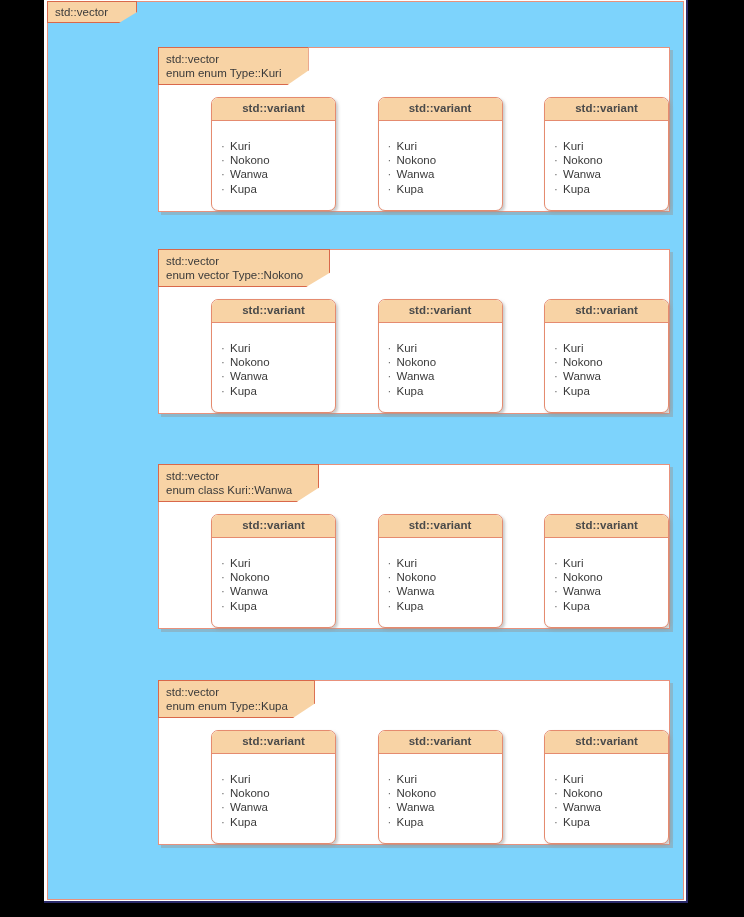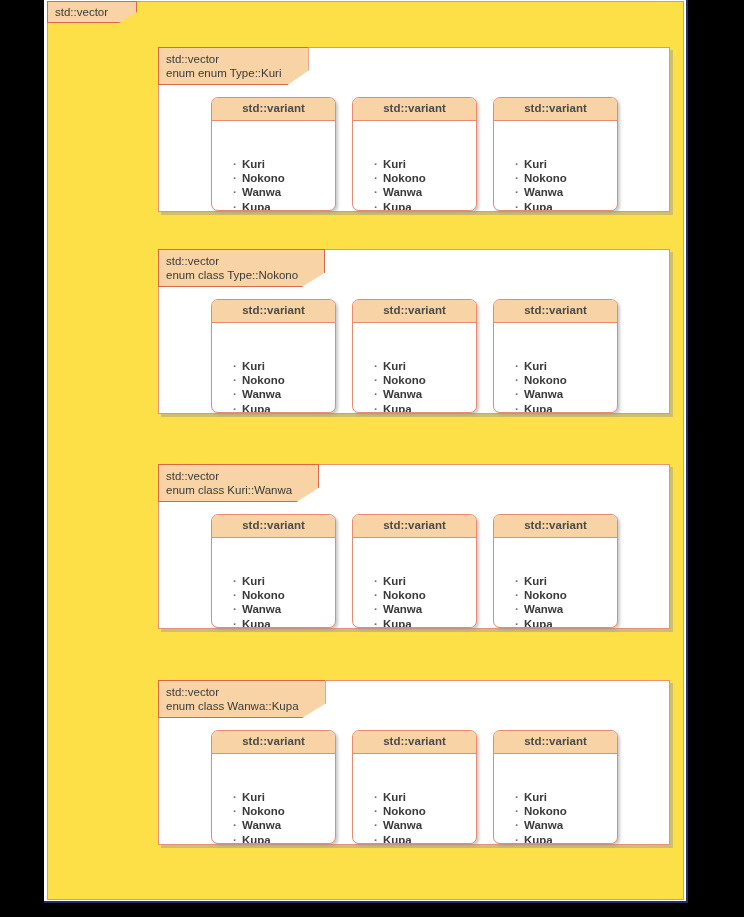--- a/index.html
+++ b/index.html
@@ -30,21 +30,21 @@
 
   
   #outer-frame {
     position: absolute;
     left: 47px;
     top: 1px;
     width: 637px;
     height: 899px;
     box-sizing: border-box;
     border: 1px solid #e8917c;
-    background: #fde047;
+    background: #7dd3fc;
   }
 
   .frame-tab {
     position: absolute;
     left: -1px;
     top: -1px;
     background: #f8d3a5;
     border: 1px solid #d9684a;
     box-sizing: border-box;
     color: #3a3a3a;
@@ -71,21 +71,21 @@
     background: #ffffff;
     box-shadow: 3px 3px 0 rgba(150,150,150,0.45);
   }
 
   .group-body {
     position: absolute;
     left: 0;
     right: 0;
     bottom: 0;
     display: flex;
-    justify-content: flex-start;
+    justify-content: space-between;
     padding-left: 52px;
     gap: 16px;
   }
 
   
   .variant-box {
     width: 125px;
     box-sizing: border-box;
     border: 1px solid #e58b6f;
     border-radius: 7px;
@@ -98,23 +98,22 @@
     border-bottom: 1px solid #e58b6f;
     text-align: center;
     font-size: 11.5px;
     font-weight: bold;
     color: #4a4a4a;
     padding: 4px 0 5px 0;
     line-height: 13px;
   }
   .variant-items {
     list-style: none;
-    margin: 12px;
-    padding: 24px 0 8px 9px;
-    font-weight: bold;
+    margin: 0;
+    padding: 18px 0 8px 9px;
   }
   .variant-items li {
     font-size: 11.5px;
     line-height: 14.2px;
     color: #3a3a3a;
     white-space: pre;
   }
   .bullet {
     display: inline-block;
     width: 9px;
@@ -156,21 +155,21 @@
             <ul class="variant-items">
               <li><span class="bullet">·</span><span>Kuri</span></li>
               <li><span class="bullet">·</span><span>Nokono</span></li>
               <li><span class="bullet">·</span><span>Wanwa</span></li>
               <li><span class="bullet">·</span><span>Kupa</span></li>
             </ul>
           </div>
         </div>
       </div>
       <div class="group-frame" style="top: 247px; height: 165px;">
-        <div class="frame-tab"><div>std::vector</div><div>enum class Type::Nokono</div></div>
+        <div class="frame-tab"><div>std::vector</div><div>enum vector Type::Nokono</div></div>
         <div class="group-body" style="height: 114px;">
           <div class="variant-box">
             <div class="variant-header">std::variant</div>
             <ul class="variant-items">
               <li><span class="bullet">·</span><span>Kuri</span></li>
               <li><span class="bullet">·</span><span>Nokono</span></li>
               <li><span class="bullet">·</span><span>Wanwa</span></li>
               <li><span class="bullet">·</span><span>Kupa</span></li>
             </ul>
           </div>
@@ -220,21 +219,21 @@
             <ul class="variant-items">
               <li><span class="bullet">·</span><span>Kuri</span></li>
               <li><span class="bullet">·</span><span>Nokono</span></li>
               <li><span class="bullet">·</span><span>Wanwa</span></li>
               <li><span class="bullet">·</span><span>Kupa</span></li>
             </ul>
           </div>
         </div>
       </div>
       <div class="group-frame" style="top: 678px; height: 165px;">
-        <div class="frame-tab"><div>std::vector</div><div>enum class Wanwa::Kupa</div></div>
+        <div class="frame-tab"><div>std::vector</div><div>enum enum Type::Kupa</div></div>
         <div class="group-body" style="height: 114px;">
           <div class="variant-box">
             <div class="variant-header">std::variant</div>
             <ul class="variant-items">
               <li><span class="bullet">·</span><span>Kuri</span></li>
               <li><span class="bullet">·</span><span>Nokono</span></li>
               <li><span class="bullet">·</span><span>Wanwa</span></li>
               <li><span class="bullet">·</span><span>Kupa</span></li>
             </ul>
           </div>

